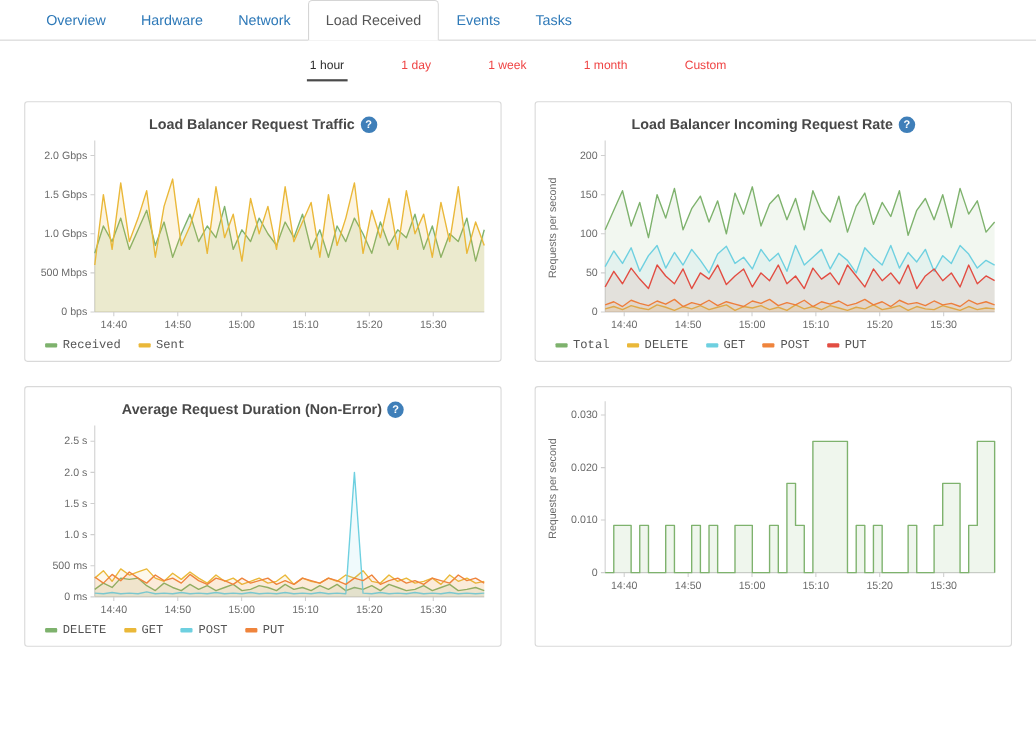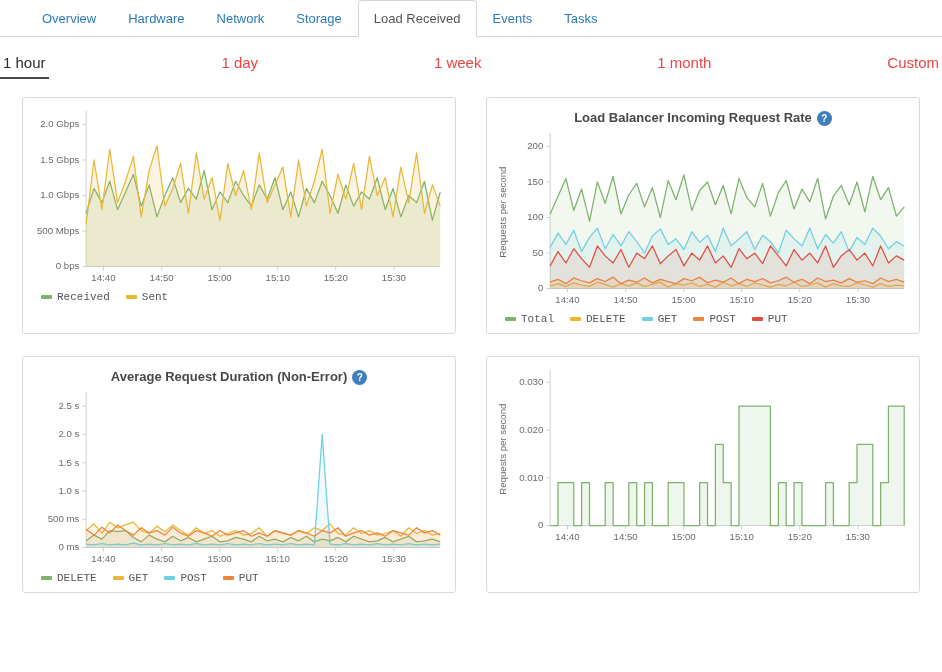--- a/index.html
+++ b/index.html
@@ -29,24 +29,24 @@
     white-space: nowrap;
   }
   .tab.active {
     color: #555;
     background: #fff;
     border-color: #d5d5d5 #d5d5d5 #fff #d5d5d5;
     border-radius: 4px 4px 0 0;
   }
   .time-row {
     display: flex;
-    justify-content: space-between;
-    gap: 34px;
+    justify-content: center;
+    gap: 46px;
     padding: 17px 0 12px 0;
-    font-size: 15px;
+    font-size: 11px;
   }
   .time-opt {
     color: #ef4444;
     padding: 0 3px 6px 3px;
     cursor: pointer;
     border-bottom: 2px solid transparent;
   }
   .time-opt.active {
     color: #2d2d2d;
     border-bottom: 2px solid #4a4a4a;
@@ -108,37 +108,39 @@
 </head>
 <body>
 
 <div class="page">
 
 
   <div class="tabs">
     <div class="tab">Overview</div>
     <div class="tab">Hardware</div>
     <div class="tab">Network</div>
-    <div class="tab">Storage</div>
     <div class="tab active">Load Received</div>
     <div class="tab">Events</div>
     <div class="tab">Tasks</div>
   </div>
 
   <div class="time-row">
     <div class="time-opt active">1 hour</div>
     <div class="time-opt">1 day</div>
     <div class="time-opt">1 week</div>
     <div class="time-opt">1 month</div>
     <div class="time-opt">Custom</div>
   </div>
 
   <div class="grid">
 
     <div class="panel">
+      <div class="panel-title">
+        <span>Load Balancer Request Traffic</span><span class="help-icon">?</span>
+      </div>
       <div class="chart-canvas">
           <svg viewBox="0 0 430 188" xmlns="http://www.w3.org/2000/svg">
             <line x1="57" y1="5" x2="57" y2="166" stroke="#cfcfcf"></line>
             <line x1="57" y1="166" x2="423" y2="166" stroke="#cfcfcf"></line>
             <line x1="53" y1="166.0" x2="57" y2="166.0" stroke="#cfcfcf"></line>
             <text x="50" y="169" text-anchor="end" font-size="10" fill="#6b6b6b">0 bps</text>
             <line x1="53" y1="129.3" x2="57" y2="129.3" stroke="#cfcfcf"></line>
             <text x="50" y="132.3" text-anchor="end" font-size="10" fill="#6b6b6b">500 Mbps</text>
             <line x1="53" y1="92.5" x2="57" y2="92.5" stroke="#cfcfcf"></line>
             <text x="50" y="95.5" text-anchor="end" font-size="10" fill="#6b6b6b">1.0 Gbps</text>

